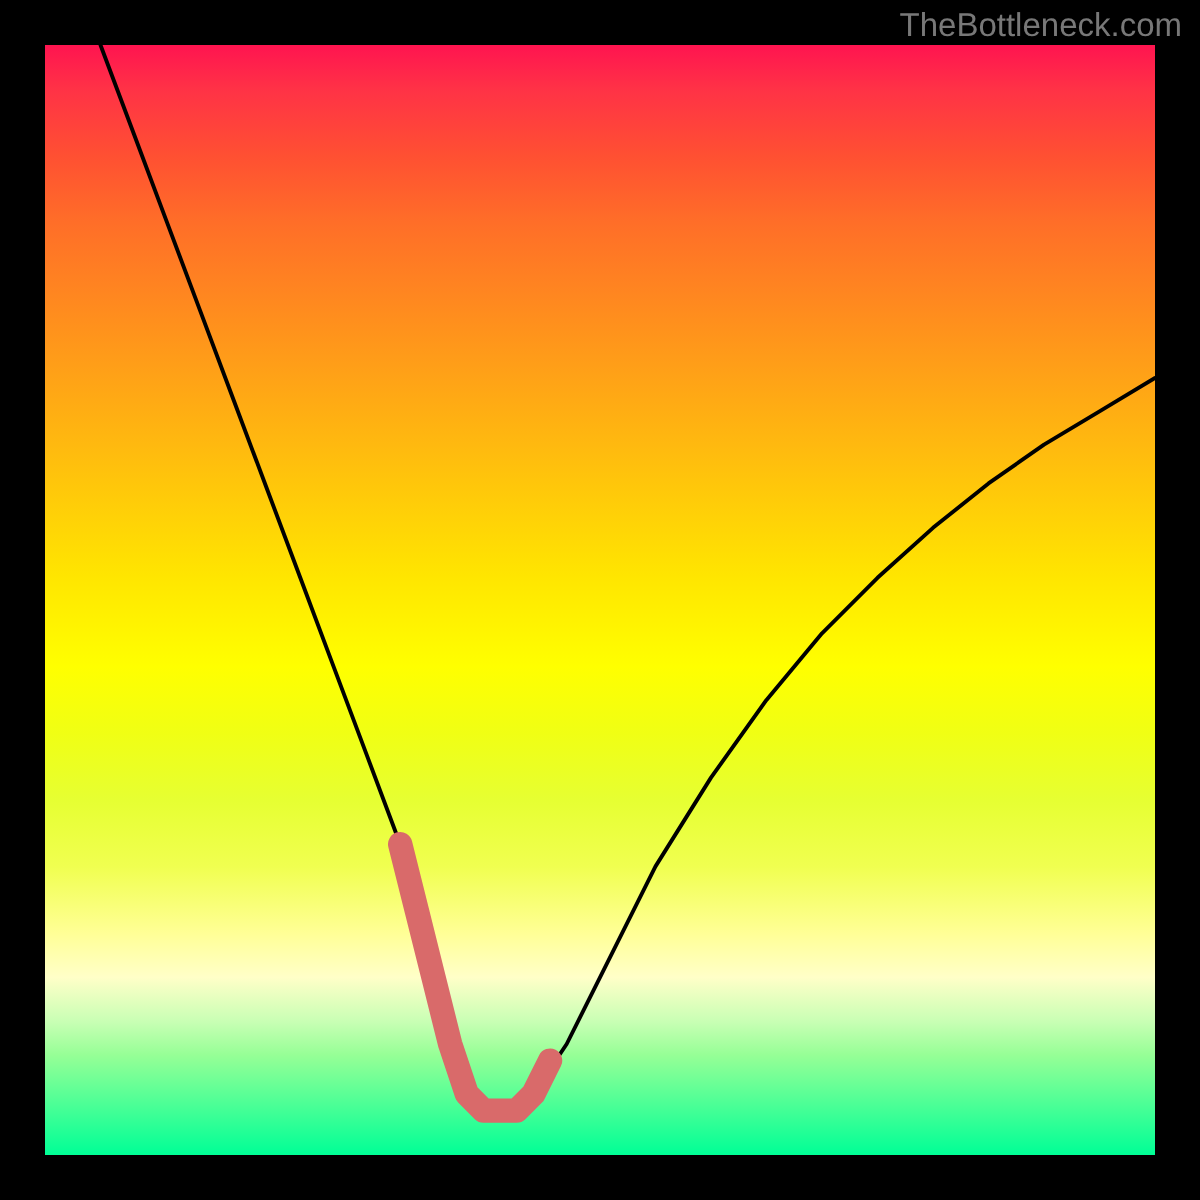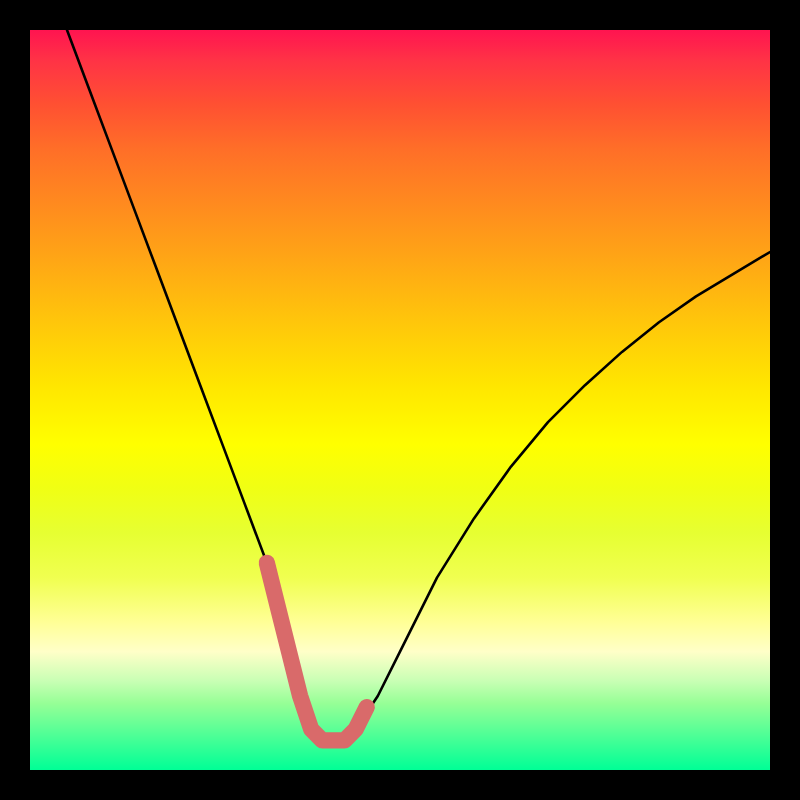--- a/index.html
+++ b/index.html
@@ -52,19 +52,20 @@
     left: 0;
     top: 0;
     width: 740px;
     height: 740px;
   }
 </style>
 </head>
 <body>
 
 <div class="container">
+  <div class="watermark">TheBottleneck.com</div>
   <div class="plot-area">
     <svg class="curves" viewBox="0 0 100 100" preserveAspectRatio="none">
       <path id="main-curve" fill="none" stroke="#000000" stroke-width="0.35" stroke-linejoin="round" stroke-linecap="round" d="M5.00 0.00 L8.00 8.00 L11.00 16.00 L14.00 24.00 L17.00 32.00 L20.00 40.00 L23.00 48.00 L26.00 56.00 L29.00 64.00 L32.00 72.00 L33.50 78.00 L35.00 84.00 L36.50 90.00 L38.00 94.50 L39.50 96.00 L41.00 96.00 L42.50 96.00 L44.00 94.50 L47.00 90.00 L50.00 84.00 L55.00 74.00 L60.00 66.00 L65.00 59.00 L70.00 53.00 L75.00 48.00 L80.00 43.50 L85.00 39.50 L90.00 36.00 L95.00 33.00 L100.00 30.00"></path>
       <path id="optimal-curve" fill="none" stroke="#d96a6a" stroke-width="2.2" stroke-linejoin="round" stroke-linecap="round" d="M32.00 72.00 L33.50 78.00 L35.00 84.00 L36.50 90.00 L38.00 94.50 L39.50 96.00 L41.00 96.00 L42.50 96.00 L44.00 94.50 L45.50 91.50"></path>
     </svg>
   </div>
 </div>
 
 </body></html>

